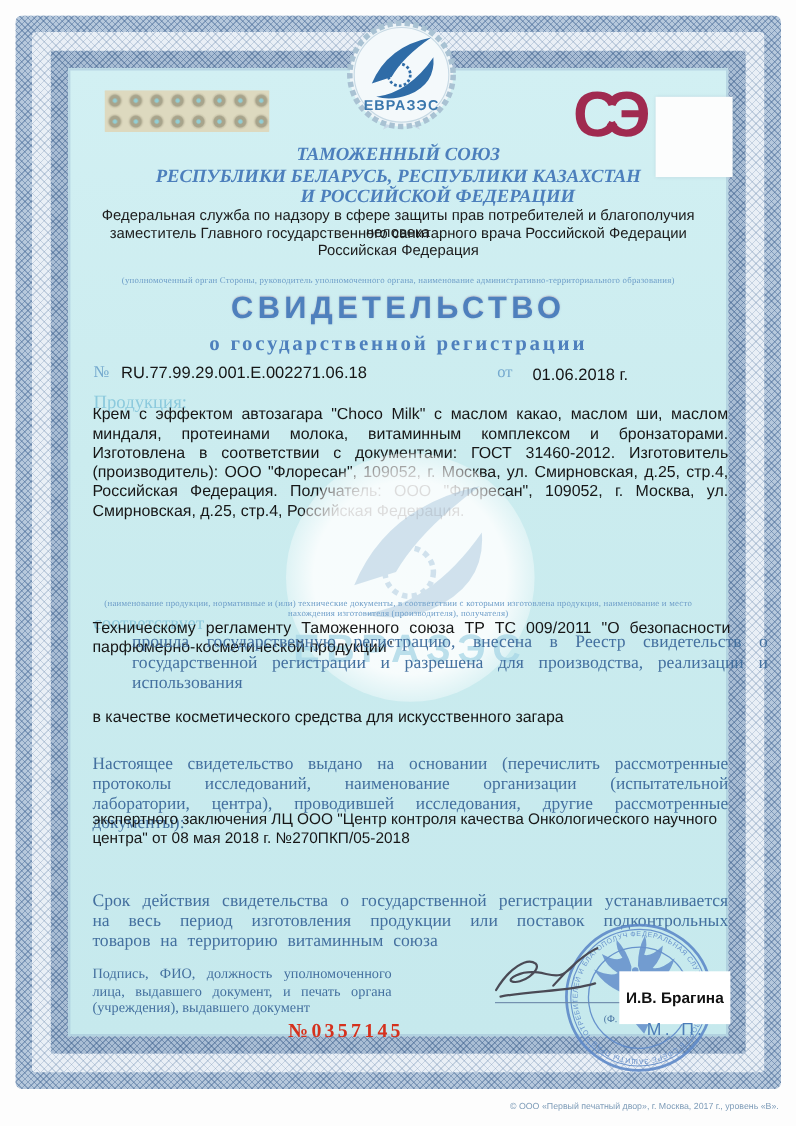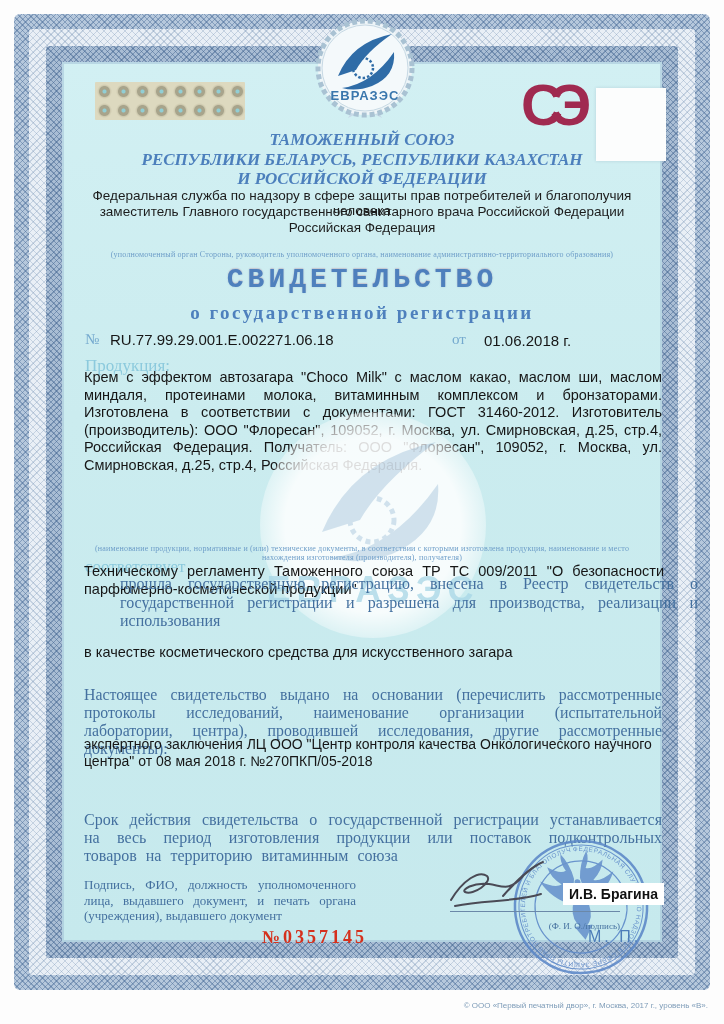--- a/index.html
+++ b/index.html
@@ -40,39 +40,39 @@
   .badge{position:absolute;left:300px;top:18px;width:130px;height:102px;}
   .watermark{position:absolute;left:260px;top:412px;width:226px;height:226px;border-radius:50%;
     background:radial-gradient(circle, rgba(255,255,255,.85) 0 55%, rgba(255,255,255,.25) 75%, transparent 100%);}
   .watermark svg{position:absolute;inset:0;}
   .hdr-line{position:absolute;left:62px;width:600px;text-align:center;
     font-family:"Liberation Serif",serif;font-weight:bold;color:#4c7fbc;font-size:17px;font-style:italic;}
   .hdr-sans{position:absolute;left:62px;width:600px;text-align:center;color:#1c1c1c;font-size:13.5px;}
   .tiny-cap{position:absolute;left:72px;width:580px;text-align:center;color:#6d9dc8;font-size:8px;
     font-family:"Liberation Serif",serif;letter-spacing:.2px;}
   .doc-title{position:absolute;left:62px;top:264px;width:600px;text-align:center;
-    font-family:Liberation Mono, monospace;font-weight:bold;font-size:28px;color:#4e80bd;letter-spacing:4px;
+    font-family:Liberation Sans, sans-serif;font-weight:bold;font-size:28px;color:#4e80bd;letter-spacing:4px;
     text-shadow:0 -1px 1px rgba(200,130,150,.30), 0 0 2px rgba(90,130,180,.25);}
   .doc-sub{position:absolute;left:62px;top:302px;width:600px;text-align:center;
     font-family:"Liberation Serif",serif;font-weight:bold;font-size:19px;color:#4e80bd;letter-spacing:2.5px;}
   .lbl-blue{font-family:"Liberation Serif",serif;color:#74a9ce;font-size:15px;}
   .lbl-faint{position:absolute;font-family:"Liberation Serif",serif;color:#8ccadd;font-size:17px;}
   .black-text{position:absolute;color:#161616;font-size:14.5px;line-height:17.6px;text-align:justify;}
   .blue-para{position:absolute;left:84px;width:578px;font-family:"Liberation Serif",serif;
     color:#44709f;font-size:16px;line-height:18.5px;text-align:justify;word-spacing:5px;}
   .serial{position:absolute;left:262px;top:927px;font-family:"Liberation Serif",serif;font-weight:bold;
     font-size:18px;color:#d5311d;letter-spacing:3px;}
   .footer-note{position:absolute;right:16px;top:1001px;font-size:8px;color:#7e9cb8;}
   .sig-caption{position:absolute;left:84px;top:877px;width:272px;font-family:"Liberation Serif",serif;
     color:#44709f;font-size:13px;line-height:15.5px;text-align:justify;}
   .sig-squiggle{position:absolute;left:445px;top:860px;z-index:6;}
   .sig-line{position:absolute;left:450px;top:911px;width:170px;border-top:1px solid #6b88a8;z-index:6;}
   .sig-line-cap{position:absolute;left:450px;top:921px;width:170px;text-align:right;
     font-family:"Liberation Serif",serif;font-size:9px;color:#44709f;z-index:6;}
-  .sig-name{position:absolute;left:563px;top:883px;background:#ffffff;padding:3px 6px;
+  .sig-name{position:absolute;left:563px;top:883px;background:#ffffff;padding:16px 6px;
     font-size:14px;font-weight:bold;color:#111;z-index:7;}
   .stamp{position:absolute;left:510px;top:836px;width:142px;height:142px;transform:rotate(-8deg);
     opacity:.88;z-index:5;}
   .mp{position:absolute;left:588px;top:928px;font-family:Liberation Sans, sans-serif;font-size:16px;
     color:#4c7db8;letter-spacing:3px;z-index:7;}
 </style>
 </head>
 <body>
 
 <div class="page">
@@ -98,21 +98,21 @@
     </svg>
   </div>
 
   <div class="holo"></div>
 
   <div class="white-patch"></div>
   <div class="se-mark">СЭ</div>
 
   <div class="hdr-line" style="top:130px;">ТАМОЖЕННЫЙ СОЮЗ</div>
   <div class="hdr-line" style="top:150px;">РЕСПУБЛИКИ БЕЛАРУСЬ, РЕСПУБЛИКИ КАЗАХСТАН</div>
-  <div class="hdr-line" style="top:169px;">И РОССИЙСКОЙ ФЕДЕРАЦИИ</div>
+  <div class="hdr-line" style="top:169px;margin-left:36px;">И РОССИЙСКОЙ ФЕДЕРАЦИИ</div>
   <div class="hdr-sans" style="top:188px;">Федеральная служба по надзору в сфере защиты прав потребителей и благополучия человека</div>
   <div class="hdr-sans" style="top:204px;">заместитель Главного государственного санитарного врача Российской Федерации</div>
   <div class="hdr-sans" style="top:220px;">Российская Федерация</div>
   <div class="tiny-cap" style="top:250px;">(уполномоченный орган Стороны, руководитель уполномоченного органа, наименование административно-территориального образования)</div>
 
   <div class="doc-title">СВИДЕТЕЛЬСТВО</div>
   <div class="doc-sub">о государственной регистрации</div>
 
   <div class="lbl-blue" style="position:absolute;left:85px;top:331px;">№</div>
   <div style="position:absolute;left:110px;top:331px;font-size:15px;color:#161616;">RU.77.99.29.001.Е.002271.06.18</div>

